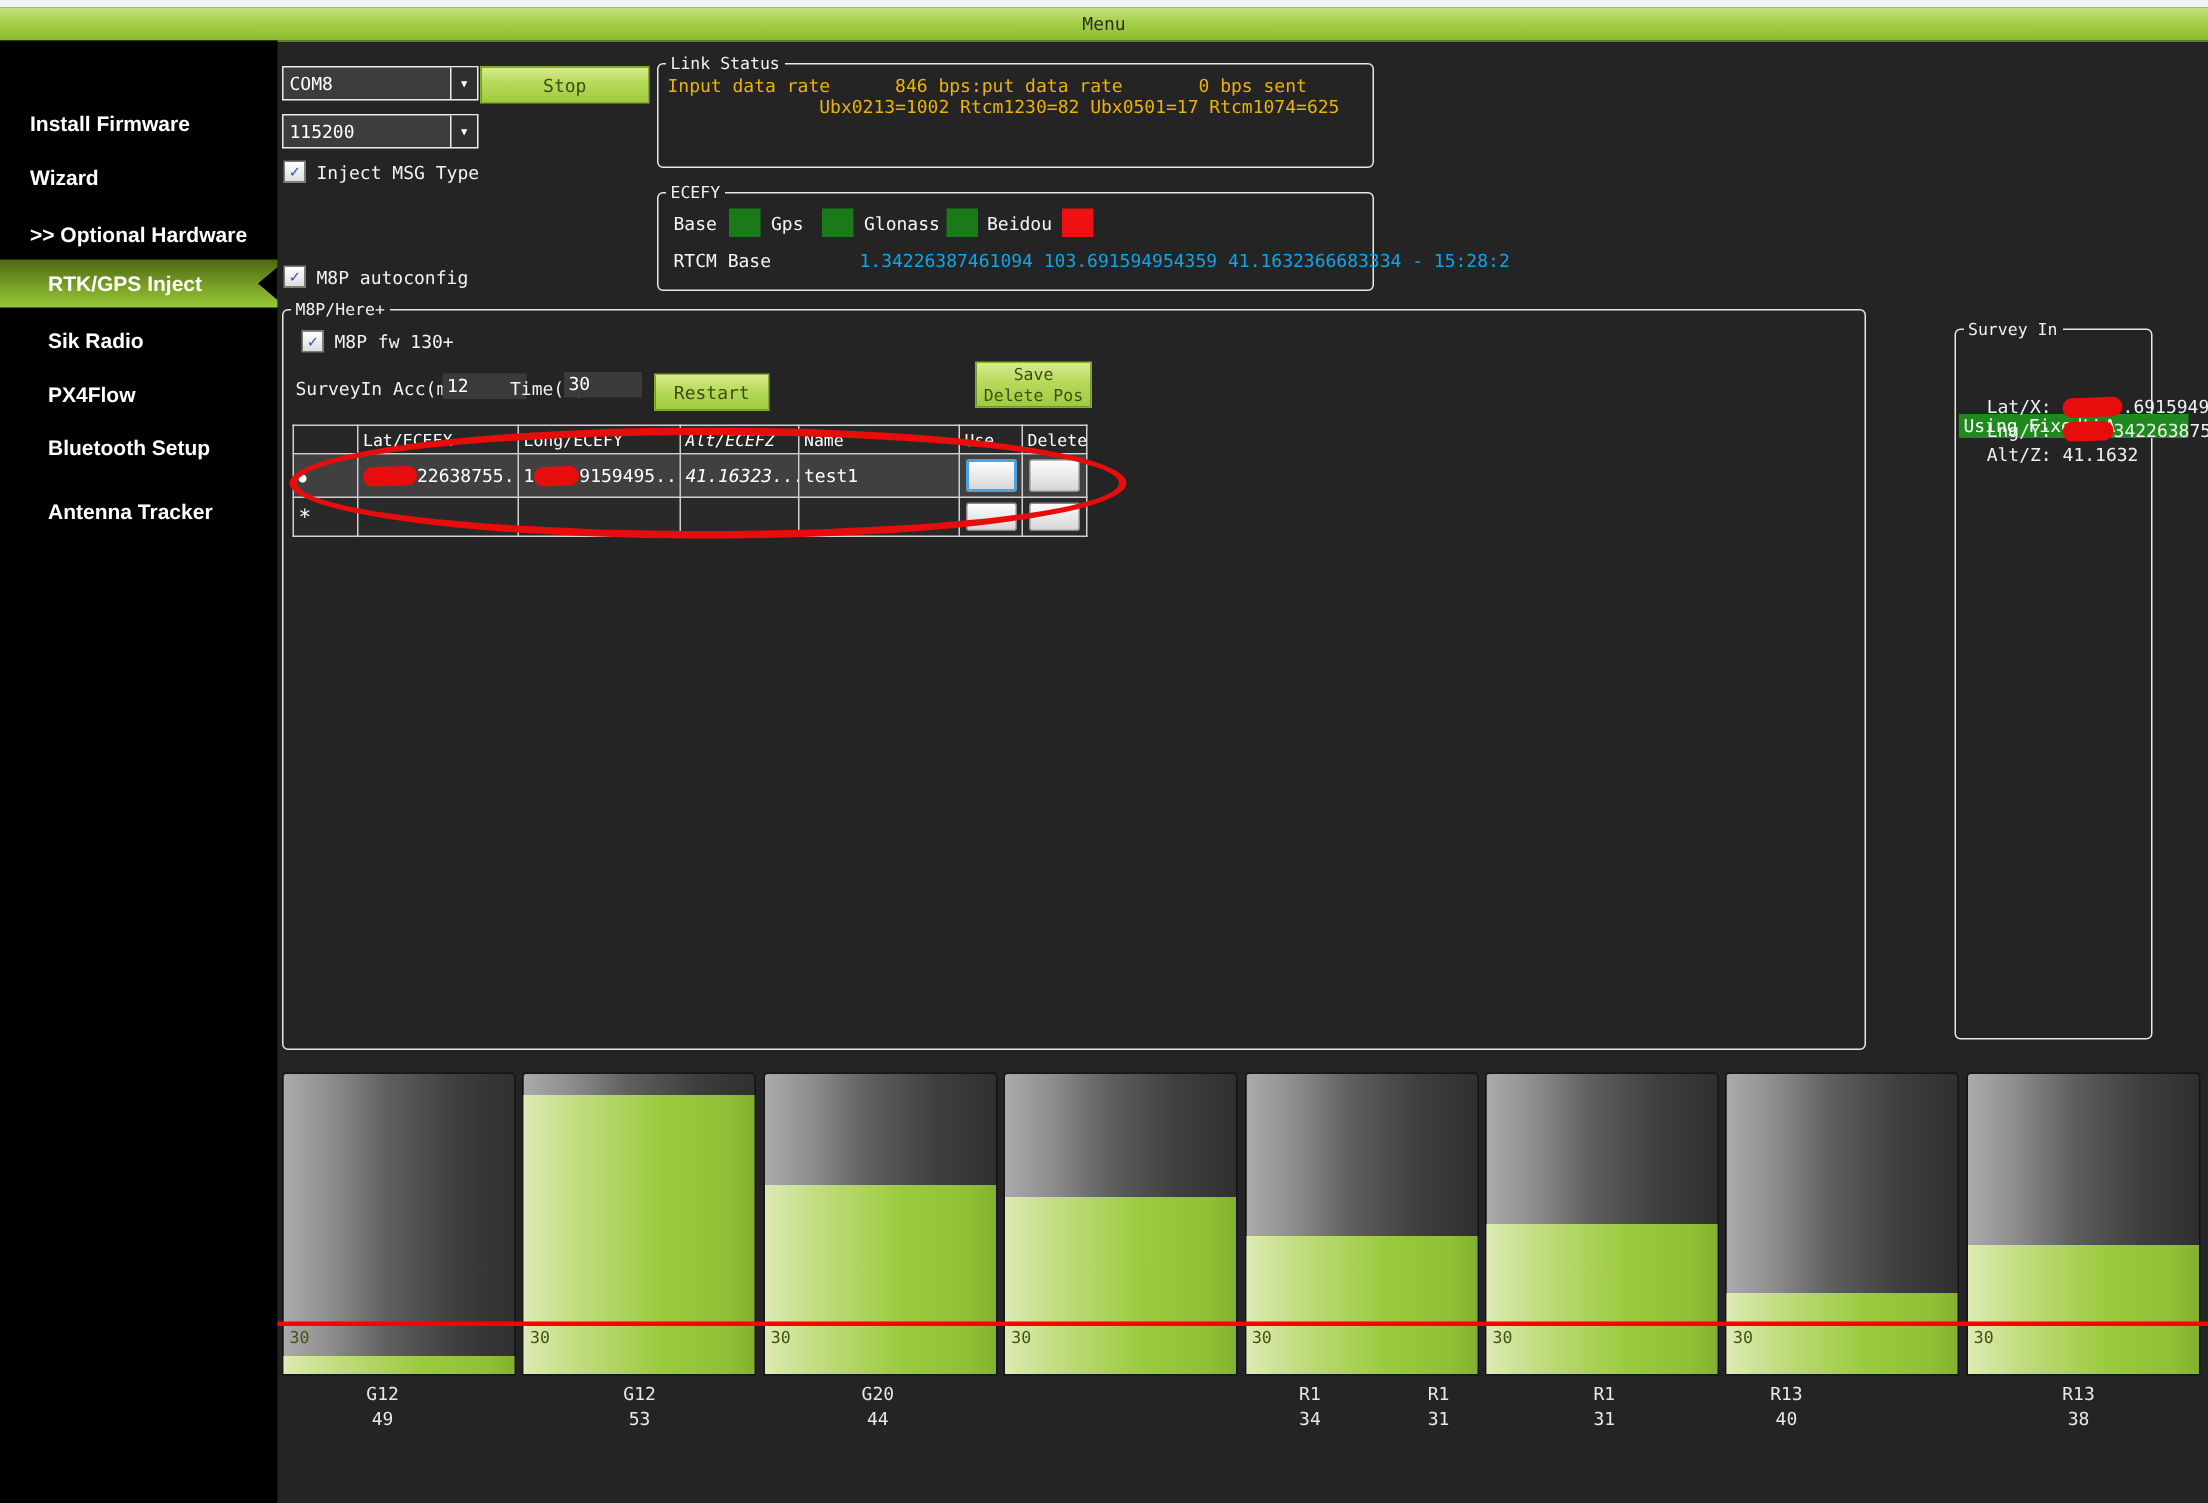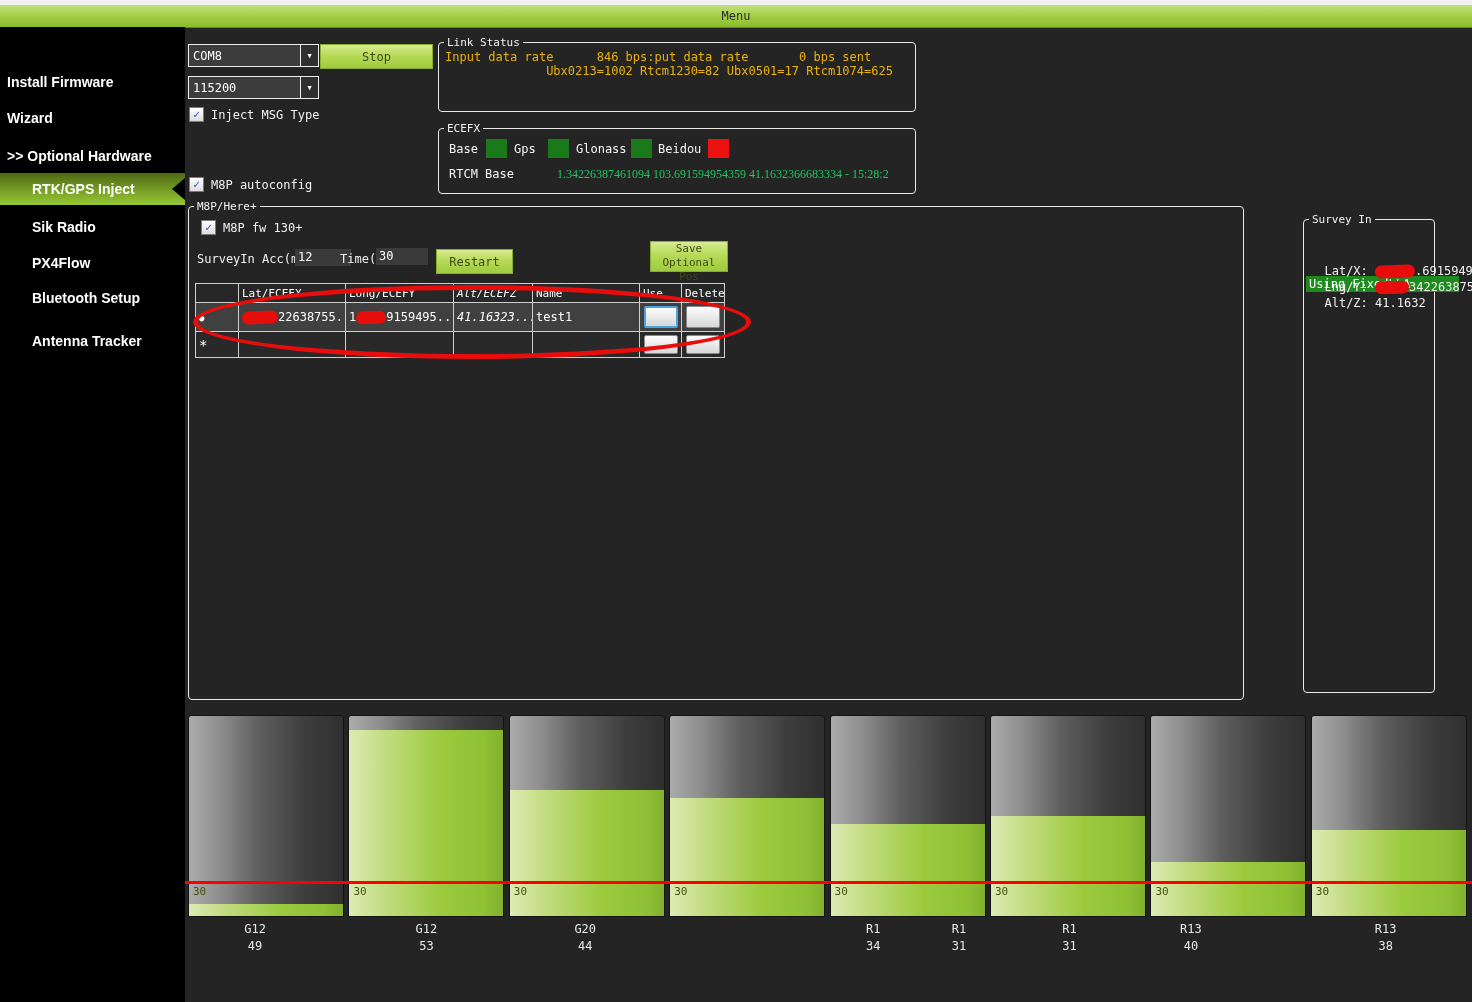--- a/index.html
+++ b/index.html
@@ -11,21 +11,21 @@
   #topstrip{left:0;top:0;width:1472px;height:5px;background:#f2f2f2;}
   #menubar{left:0;top:5px;width:1472px;height:22px;
            background:linear-gradient(180deg,#c3e080 0%,#a6d049 45%,#8abc2e 100%);
            border-bottom:1px solid #5f8a1f;color:#2d2d2d;font-size:12px;
            display:flex;align-items:center;justify-content:center;}
 
   
   #sidebar{left:0;top:27px;width:185px;height:975px;background:#000;}
   .sb-item{position:absolute;left:0;width:185px;height:22px;line-height:22px;
            font-family:"Liberation Sans",sans-serif;font-weight:bold;font-size:14px;
-           color:#fff;padding-left:7px;box-sizing:border-box;cursor:pointer;}
+           color:#fff;padding-left:20px;box-sizing:border-box;cursor:pointer;}
   .sb-item.sub{padding-left:32px;}
   .sb-item.sel{height:32px;line-height:32px;
            background:linear-gradient(180deg,#4e6714 0%,#7ca427 60%,#95c838 100%);}
   .sb-item.sel::after{content:"";position:absolute;right:0;top:50%;transform:translateY(-50%);
            width:0;height:0;border:11px solid transparent;border-right:13px solid #000;border-left:0;}
 
   
   .dd{background:#3c3c3c;border:1px solid #ececec;height:23px;width:131px;
       display:flex;align-items:center;box-sizing:border-box;color:#fff;font-size:12px;cursor:pointer;}
   .dd-val{flex:1;padding-left:4px;}
@@ -49,21 +49,21 @@
            padding:0;box-sizing:border-box;background:transparent;}
   legend{font-size:11px;color:#f2f2f2;margin-left:5px;padding:0 3px;}
   .mono-line{white-space:pre;color:#eab308;font-size:12px;line-height:14px;}
   .fs-lines{padding:1px 0 0 6px;}
 
   .rtcm-row{position:relative;height:22px;margin-top:4px;}
   .rtcm-lab{position:absolute;top:3px;color:#f5f5f5;font-size:12px;}
   .rtcm-sq{position:absolute;top:0;width:21px;height:19px;}
   .rtcm-base-line{position:relative;margin-top:6px;height:16px;}
   .rtcm-base-lab{position:absolute;left:10px;color:#f5f5f5;font-size:12px;}
-  .rtcm-base-val{position:absolute;left:118px;color:#22c55e;font-size:12px;white-space:pre;font-family:Liberation Serif, serif;}
+  .rtcm-base-val{position:absolute;left:134px;color:#0ea5e9;font-size:12px;white-space:pre;}
 
   
   .din{background:#3a3a3a;color:#fff;font-size:12px;padding-left:3px;box-sizing:border-box;
        height:17px;line-height:16px;cursor:text;}
   .plab{color:#f0f0f0;font-size:12px;white-space:pre;}
 
   
   table.grid{border-collapse:collapse;table-layout:fixed;}
   table.grid th,table.grid td{border:1px solid #cfcfcf;color:#fff;font-size:12px;
        font-weight:normal;text-align:left;padding:0 3px;overflow:hidden;white-space:nowrap;box-sizing:border-box;}
@@ -152,21 +152,21 @@
 
 <fieldset style="left:438px;top:36px;width:478px;height:76px">
   <legend>Link Status</legend>
   <div class="fs-lines">
       <div class="mono-line">Input data rate      846 bps:put data rate       0 bps sent</div>
       <div class="mono-line">              Ubx0213=1002 Rtcm1230=82 Ubx0501=17 Rtcm1074=625</div>
     </div>
 </fieldset>
 
 <fieldset style="left:438px;top:122px;width:478px;height:72px">
-  <legend>ECEFX</legend>
+  <legend>ECEFY</legend>
   <div class="rtcm-row">
       <span class="rtcm-lab" style="left: 10px;">Base</span>
       <span class="rtcm-sq" style="left: 47px; background: rgb(26, 122, 26);"></span>
       <span class="rtcm-lab" style="left: 75px;">Gps</span>
       <span class="rtcm-sq" style="left: 109px; background: rgb(26, 122, 26);"></span>
       <span class="rtcm-lab" style="left: 137px;">Glonass</span>
       <span class="rtcm-sq" style="left: 192px; background: rgb(26, 122, 26);"></span>
       <span class="rtcm-lab" style="left: 219px;">Beidou</span>
       <span class="rtcm-sq" style="left: 269px; background: rgb(238, 17, 17);"></span>
     </div>
@@ -187,21 +187,21 @@
   <span class="cb-lab">M8P fw 130+</span>
 </div>
 
 <span class="abs plab" style="left:197px;top:252px">SurveyIn Acc(m)</span>
 <div class="abs din" style="left:295px;top:249px;width:56px">12</div>
 <span class="abs plab" style="left:340px;top:252px">Time(s)</span>
 <div class="abs din" style="left:376px;top:248px;width:52px">30</div>
 <button class="abs gbtn" style="left:436px;top:249px;width:77px;height:25px">Restart</button>
 <button class="abs gbtn" style="left:650px;top:241px;width:78px;height:31px;font-size:11px;line-height:14px">
   <div>Save</div>
-  <div>Optional Pos</div>
+  <div>Delete Pos</div>
 </button>
 
 <table class="grid abs" style="left:195px;top:283px;width:529px">
   <tbody>
       <tr>
         <th class="c0"></th>
         <th class="c1">Lat/ECEFX</th>
         <th class="c2">Long/ECEFY</th>
         <th class="c3">Alt/ECEFZ</th>
         <th class="c4">Name</th>

